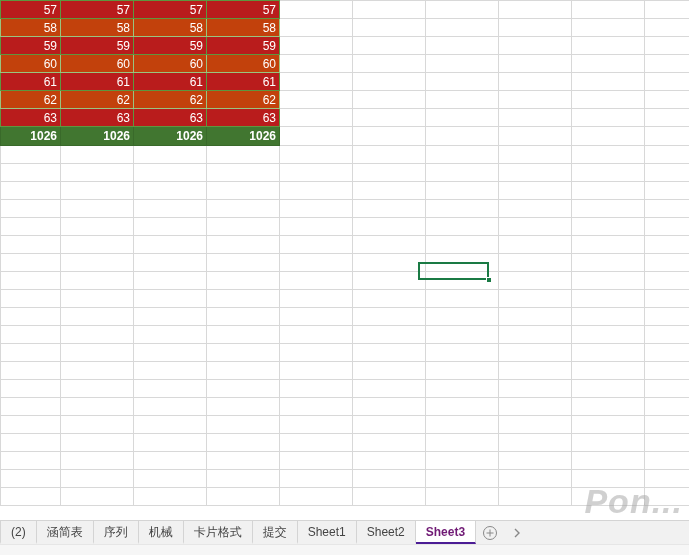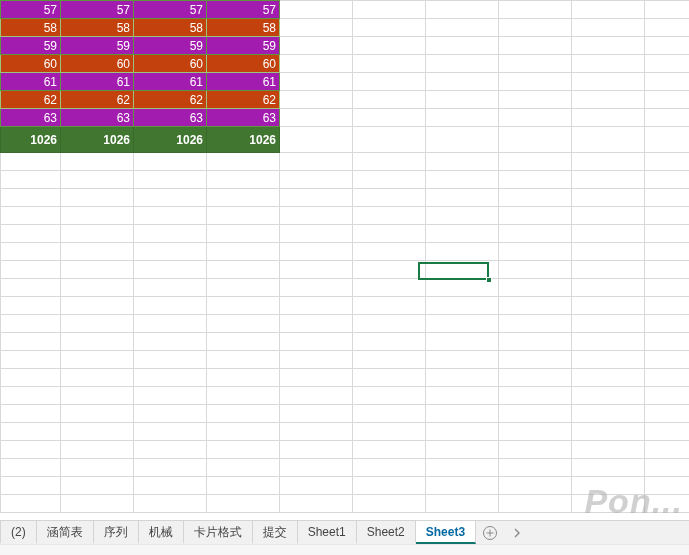--- a/index.html
+++ b/index.html
@@ -30,27 +30,27 @@
     text-align: right;
     vertical-align: middle;
     font-size: 12px;
     color: #333;
     white-space: nowrap;
     overflow: hidden;
   }
   table.sheet td.first { width: 60px; }
   
   .stripe-light td.data { background: #c2410c; color: #fff; border-color:#99c57f; }
-  .stripe-dark  td.data { background: #a21caf; color: #fff; border-color:#5e963f;margin-top:8px; }
+  .stripe-dark  td.data { background: #b91c1c; color: #fff; border-color:#5e963f;margin-top:8px; }
   .total-row td.data {
     background: #417630;
     color: #fff;
     font-weight: bold;
     border-color:#396a2a;
-    height: 26px;
+    height: 19px;
     padding-left: 10px;
   }
   .active-cell {
     position: absolute;
     border: 2px solid #1a7a44;
     background: transparent;
     pointer-events: none;
   }
   .fill-handle {
     position: absolute;
@@ -84,22 +84,22 @@
     color: #444;
     cursor: pointer;
     white-space: nowrap;
     display: flex;
     align-items: center;
     border-bottom: 2px solid transparent;
   }
   .tab.partial { border-left: 1px solid #d4d4d4; }
   .tab.active {
     background: #fff;
-    border-bottom: 2px solid #0f766e;
-    color: #0369a1;
+    border-bottom: 2px solid #4c1d95;
+    color: #701a75;
     font-weight: 600;
   }
   .tab-add {
     padding: 3px 6px;
     display: flex;
     align-items: center;
     justify-content: center;
     color: #6e6e6e;
     cursor: pointer;
   }

